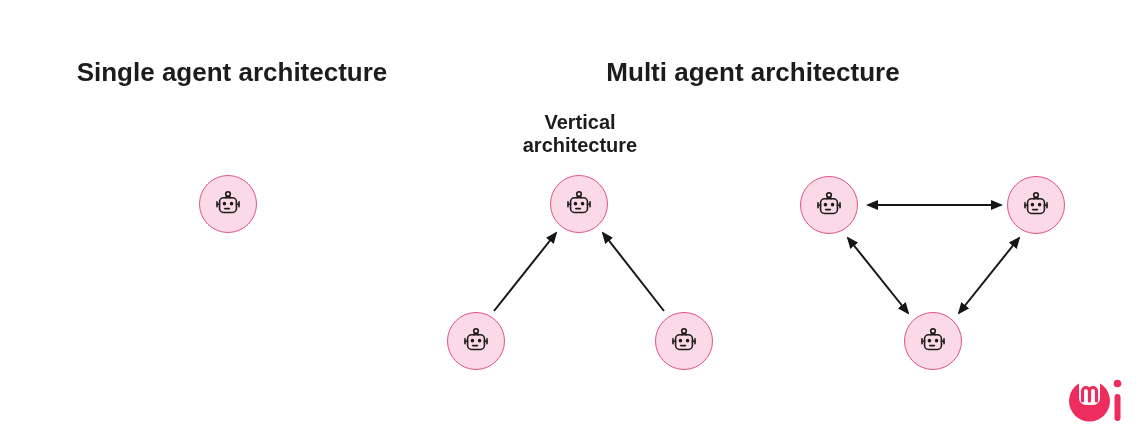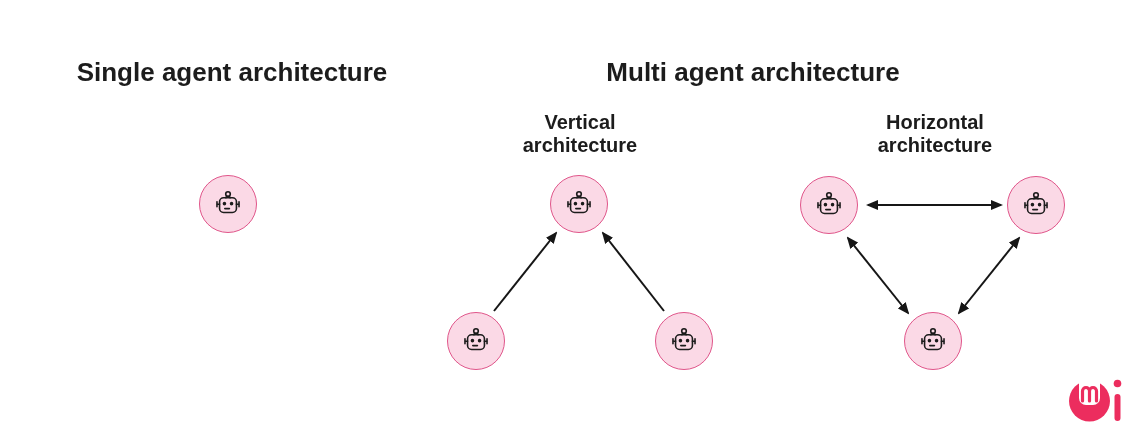--- a/index.html
+++ b/index.html
@@ -118,21 +118,20 @@
         <circle class="r-dot" cx="22" cy="17.6" r="2"></circle>
         <path class="r-line" d="M14.4,23.2 h5.2"></path>
       </symbol>
     </defs>
   </svg>
 
   <h1 class="title title-single">Single agent architecture</h1>
   <h1 class="title title-multi">Multi agent architecture</h1>
 
   <div class="sublabel sublabel-vertical">Vertical architecture</div>
-  <div class="sublabel sublabel-horizontal">Horizontal architecture</div>
 
   <svg class="arrows" viewBox="0 0 1140 429">
     <defs>
       <marker id="arrowhead" viewBox="0 0 12 10" refX="10" refY="5" markerWidth="12" markerHeight="10" markerUnits="userSpaceOnUse" orient="auto-start-reverse">
         <path class="arrowhead" d="M0,0 L12,5 L0,10 Z"></path>
       </marker>
     </defs>
     <line class="arrow-line" x1="494" y1="311" x2="556" y2="233" marker-end="url(#arrowhead)"></line>
     <line class="arrow-line" x1="664" y1="311" x2="603" y2="233" marker-end="url(#arrowhead)"></line>
     <line class="arrow-line" x1="868" y1="205" x2="1001" y2="205" marker-start="url(#arrowhead)" marker-end="url(#arrowhead)"></line>

